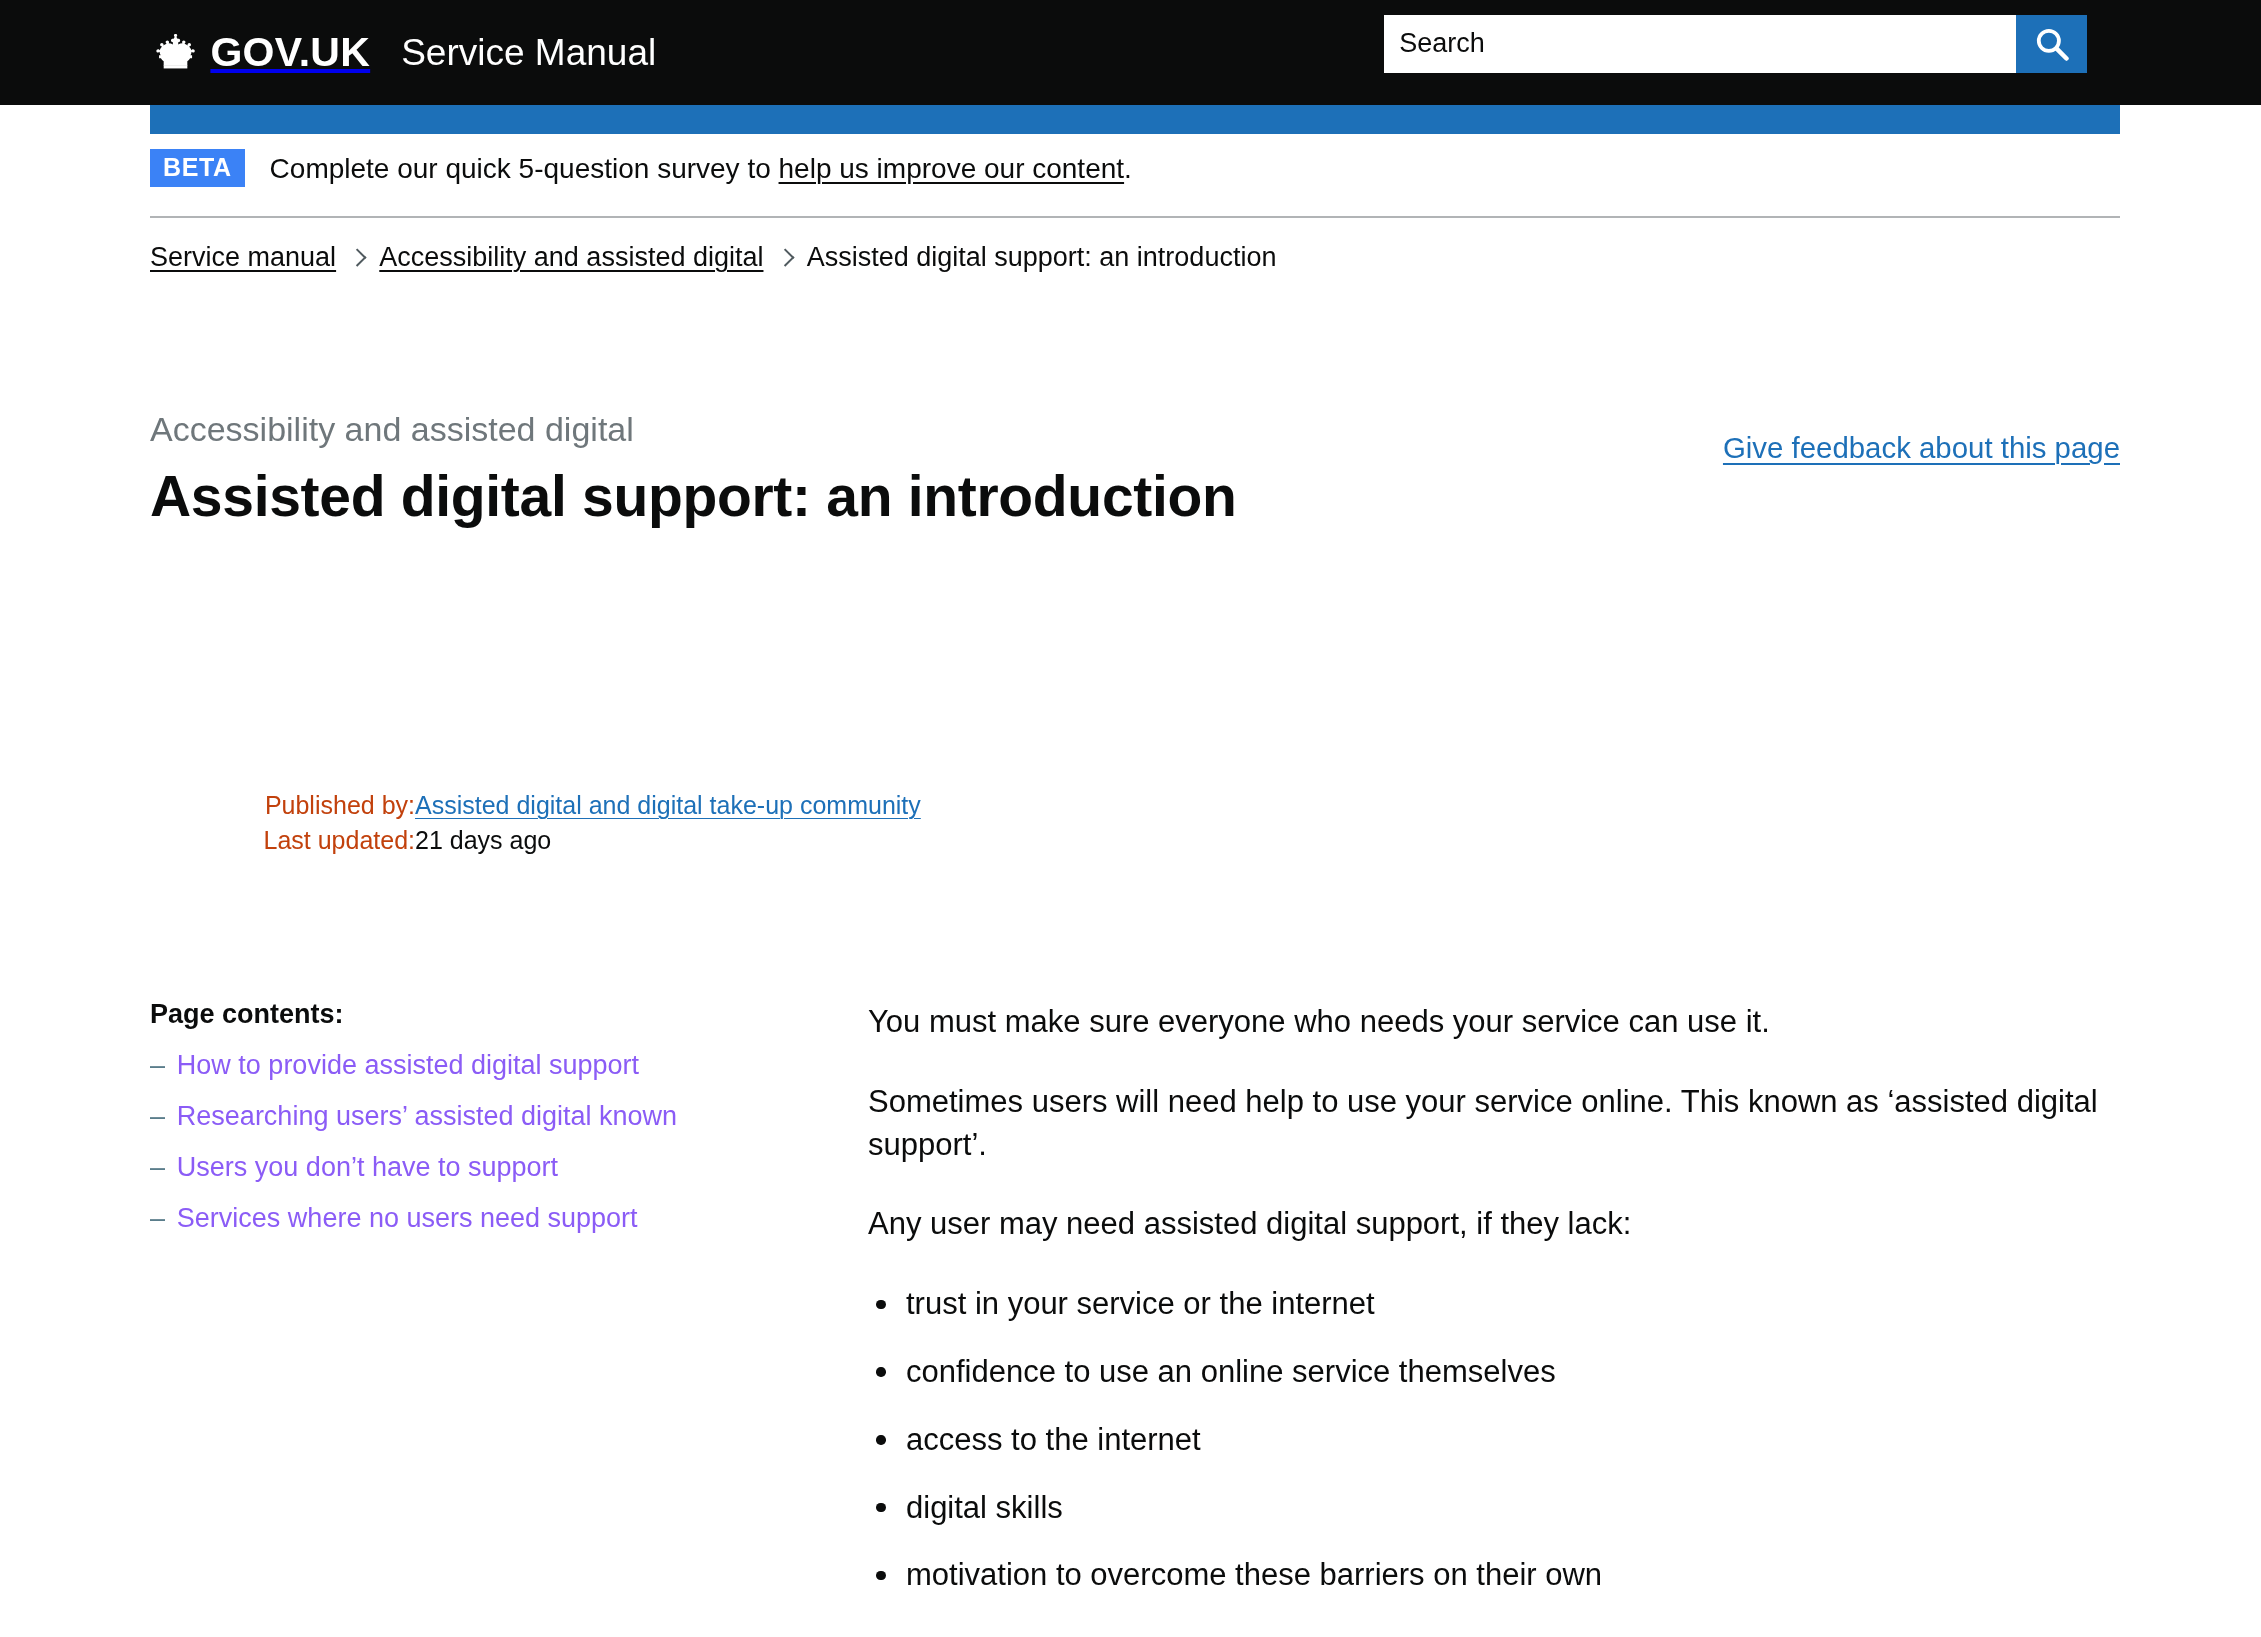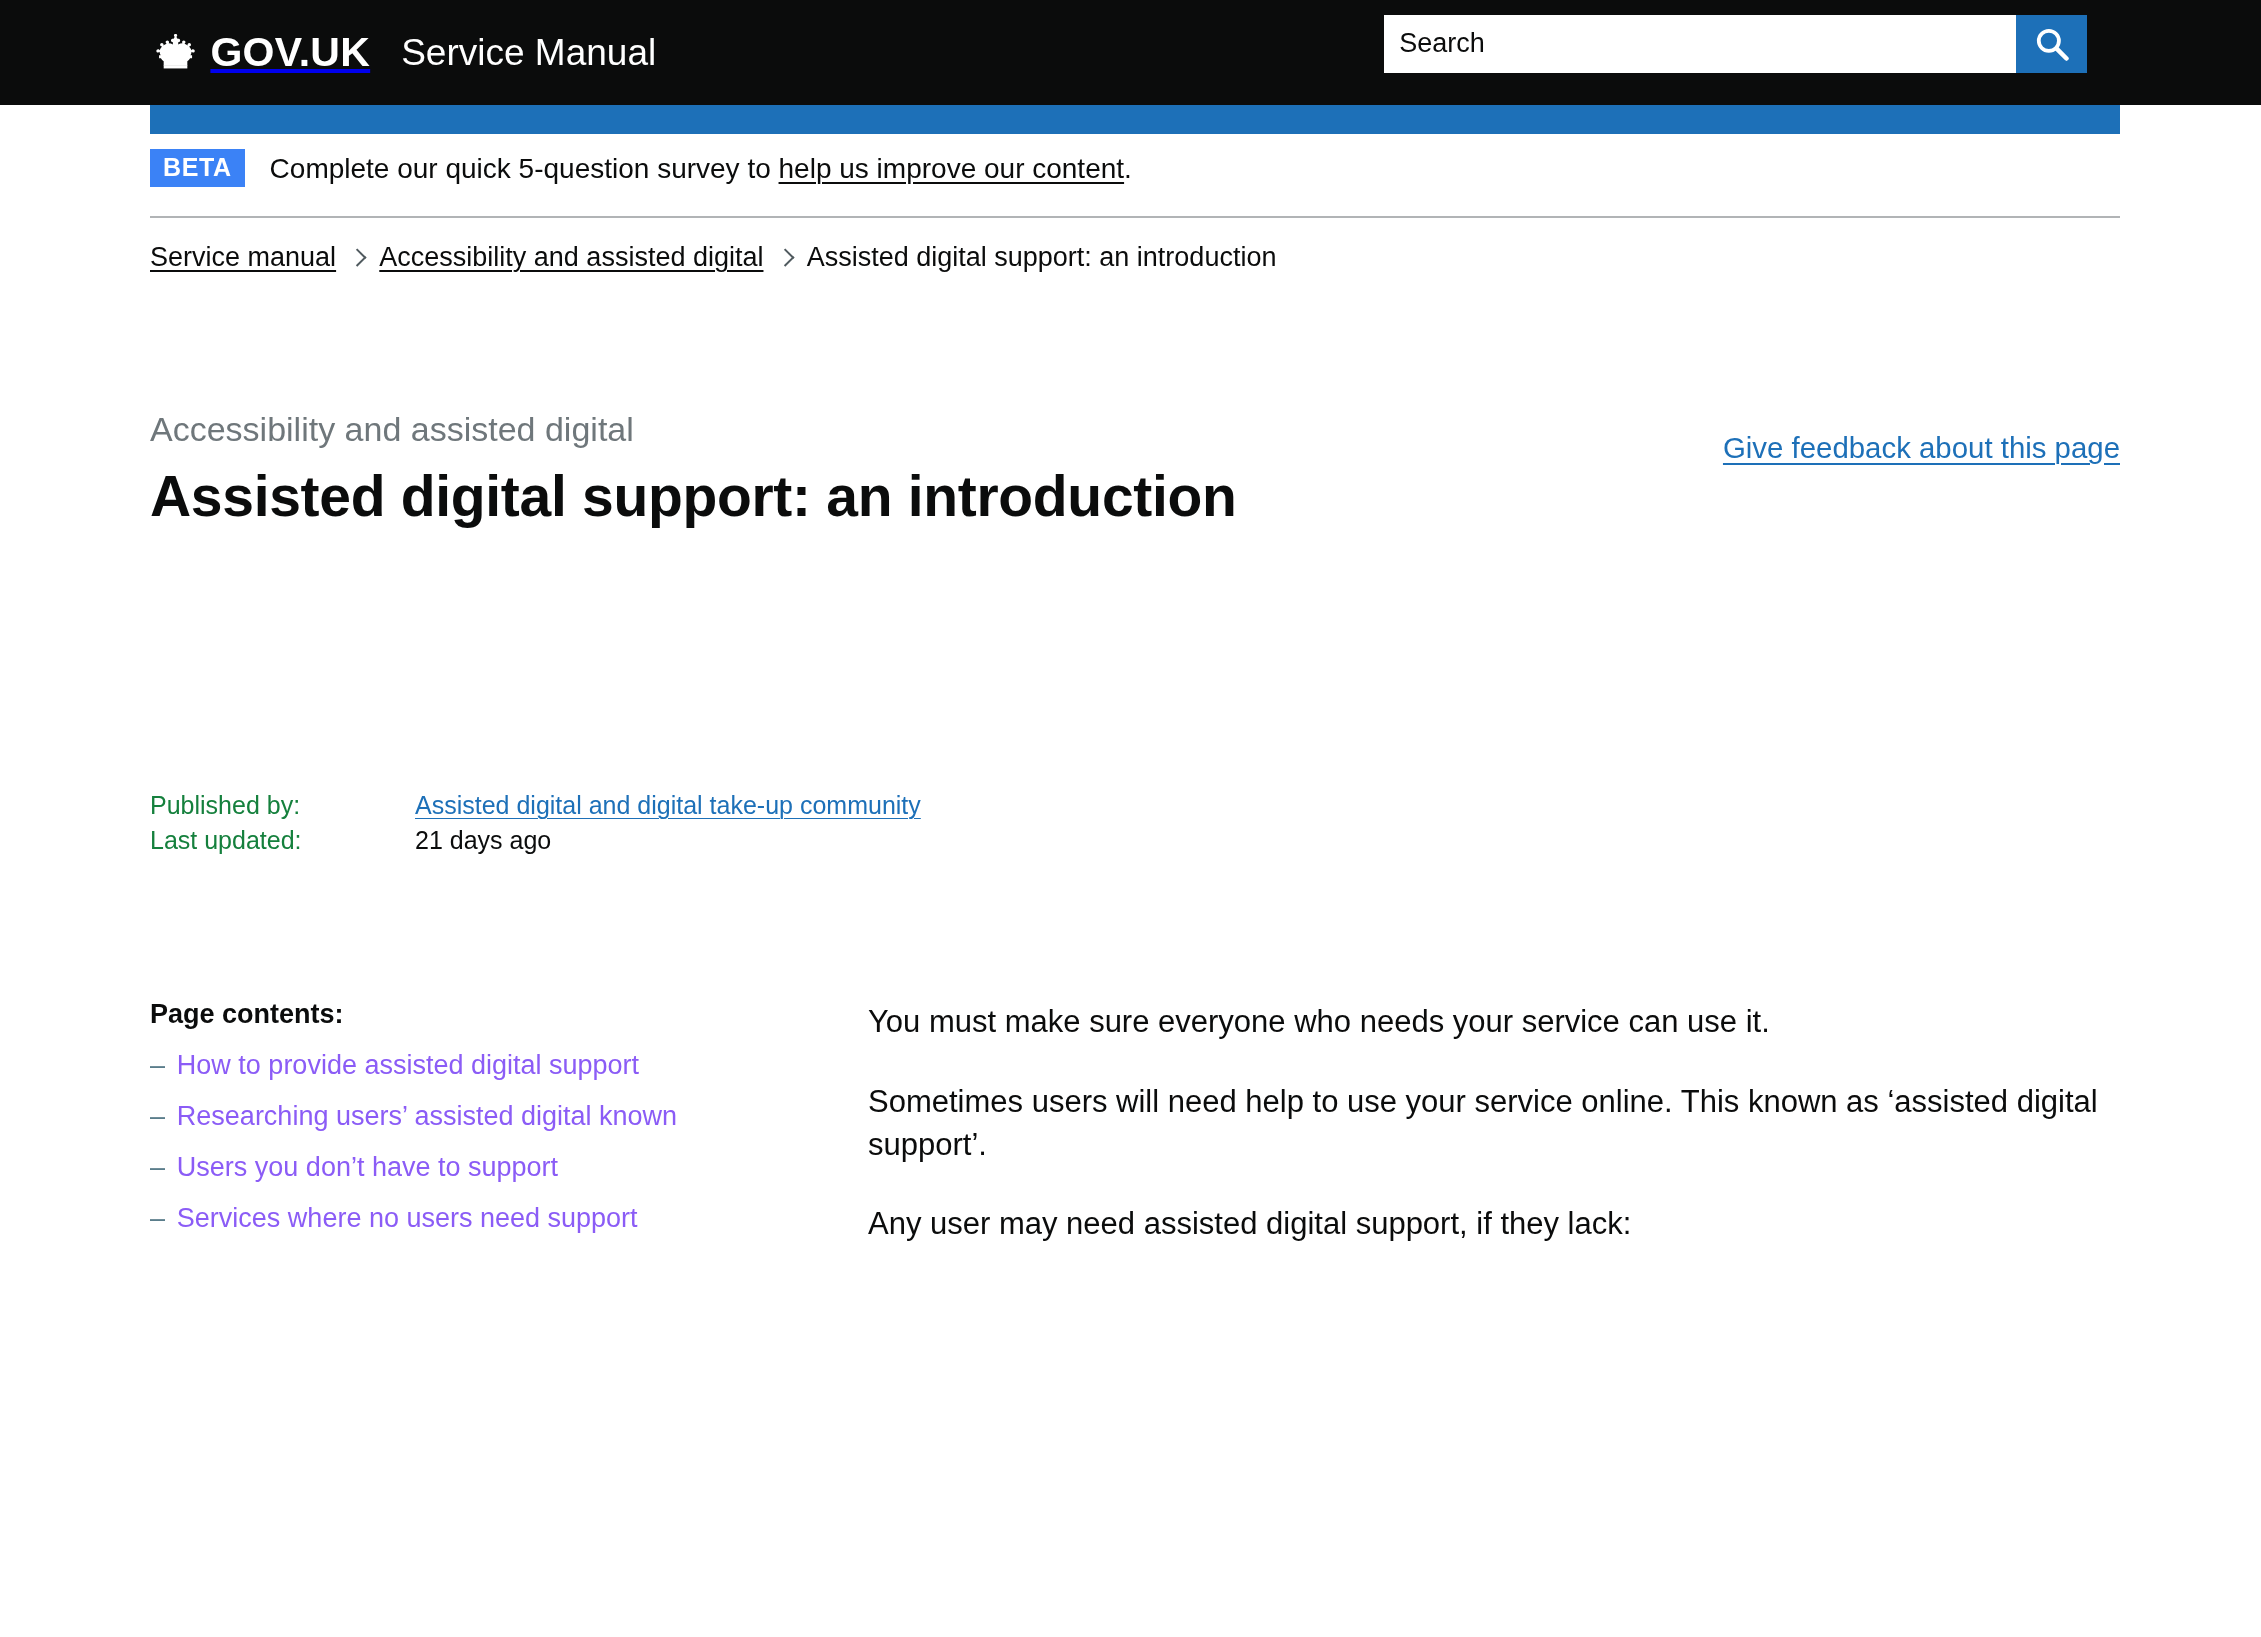--- a/index.html
+++ b/index.html
@@ -217,21 +217,22 @@
     position: absolute;
     left: 150px;
     top: 788px;
     font-size: 25px;
     line-height: 1.4;
   }
   .meta-row { display: flex; }
   .meta-label {
     width: 265px;
     flex: 0 0 265px;
-    color: #15803d;
+    color: #c2410c;
+    text-align: right;
   }
   .meta-value { color: #0b0c0c; }
   .meta-value a {
     color: #1d70b8;
     text-decoration: underline;
     text-decoration-thickness: 1.2px;
     text-underline-offset: 3.5px;
   }
 
   
@@ -401,16 +402,23 @@
         <span class="dash">–</span>
         <a href="#">Services where no users need support</a>
       </li>
     </ul>
   </div>
 
   <div class="body-col">
     <p>You must make sure everyone who needs your service can use it.</p>
     <p>Sometimes users will need help to use your service online. This known as ‘assisted digital support’.</p>
     <p>Any user may need assisted digital support, if they lack:</p>
+    <ul class="body-list">
+      <li>trust in your service or the internet</li>
+      <li>confidence to use an online service themselves</li>
+      <li>access to the internet</li>
+      <li>digital skills</li>
+      <li>motivation to overcome these barriers on their own</li>
+    </ul>
   </div>
 
 </div>
 
 
 </body></html>

